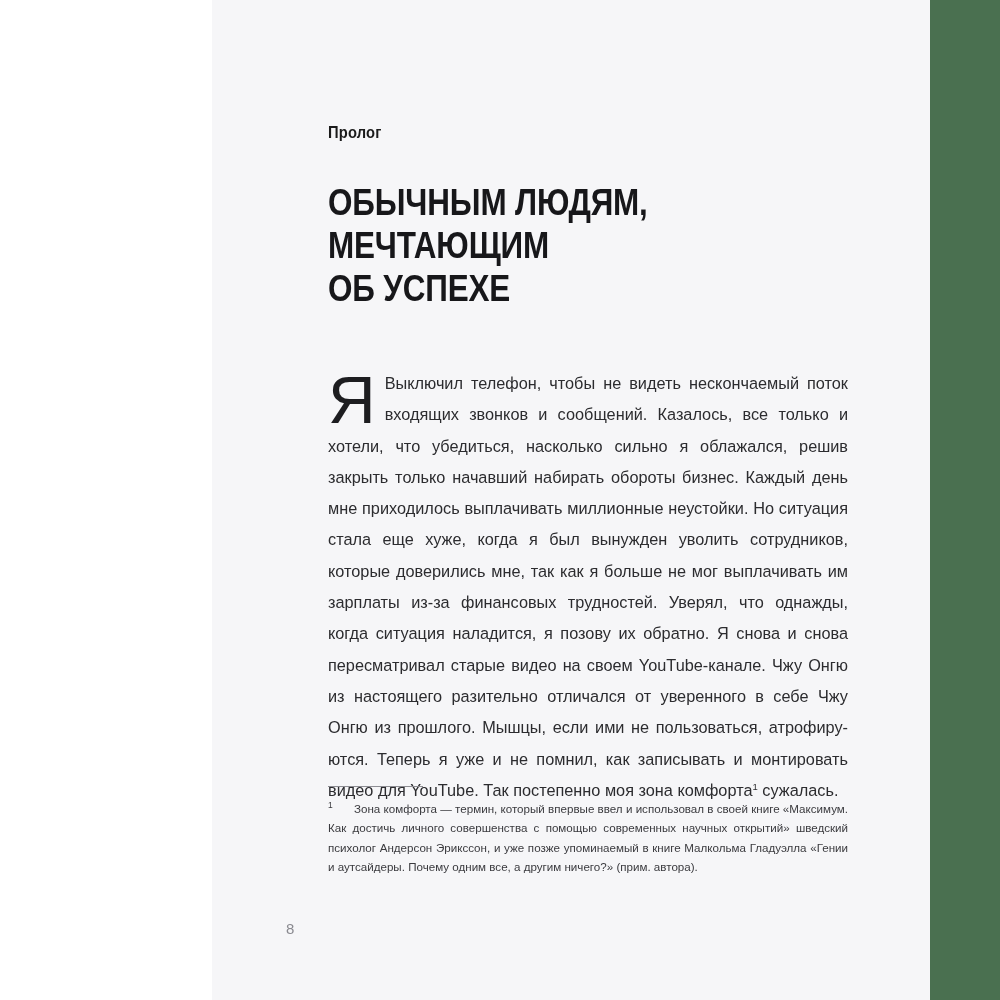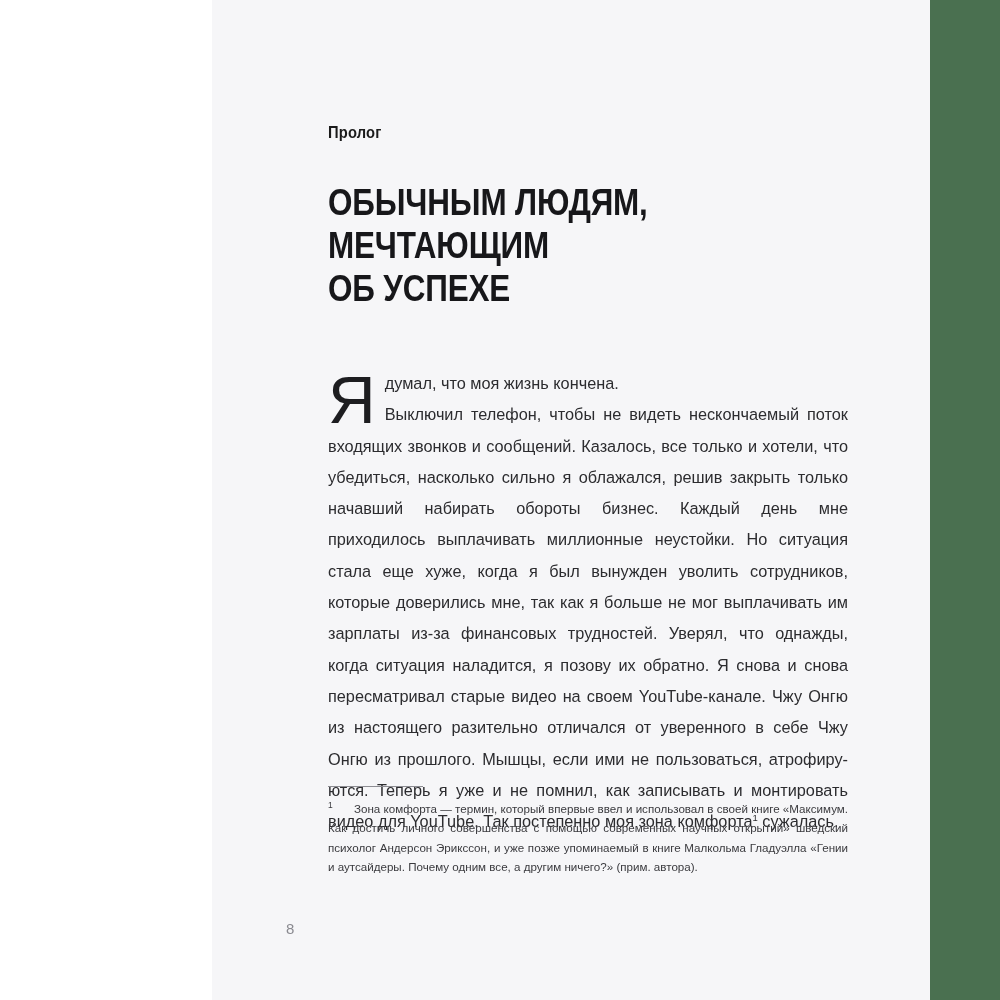--- a/index.html
+++ b/index.html
@@ -162,21 +162,21 @@
   <div id="backdrop-strip"></div>
 
   <div id="page-sheet">
 
     <div class="column" id="kicker">Пролог</div>
 
     <h1 class="column" id="chapter-title">ОБЫЧНЫМ ЛЮДЯМ, МЕЧТАЮЩИМ
 ОБ УСПЕХЕ</h1>
 
     <div class="column" id="body-block">
-      <p id="lead-line"><span id="dropcap">Я</span><span>думал, что моя жизнь кончена.</span></p>
+      <p id="lead-line"><span id="dropcap">Я</span></p>
       <p id="main-para"><span>Выключил телефон, чтобы не видеть нескончаемый по­ток входящих звонков и сообщений. Казалось, все только и хотели, что убедиться, насколько сильно я облажался, решив закрыть только начавший набирать обороты бизнес. Каждый день мне приходилось выплачивать миллионные неустойки. Но ситуа­ция стала еще хуже, когда я был вынужден уволить сотрудников, которые доверились мне, так как я больше не мог выплачивать им зарплаты из-за финансовых трудностей. Уверял, что однажды, когда ситуация наладится, я позову их обратно. Я снова и снова пересматривал старые видео на своем YouTube-канале. Чжу Онгю из настоящего разительно отличался от уверенного в себе Чжу Онгю из прошлого. Мышцы, если ими не пользоваться, атрофиру­ются. Теперь я уже и не помнил, как записывать и монтировать видео для YouTube. Так постепенно моя зона комфорта</span><sup class="sup-ref">1</sup><span> сужалась.</span></p>
     </div>
 
     <div class="column" id="footnote-block">
       <div id="footnote-rule"></div>
       <div id="footnote-body">
         <span id="footnote-marker">1</span>
         <span id="footnote-text">Зона комфорта — термин, который впервые ввел и использовал в своей книге «Максимум. Как достичь личного совершенства с помощью современных науч­ных открытий» шведский психолог Андерсон Эрикссон, и уже позже упоминаемый в книге Малкольма Гладуэлла «Гении и аутсайдеры. Почему одним все, а другим ничего?» (прим. автора).</span>
       </div>
     </div>

